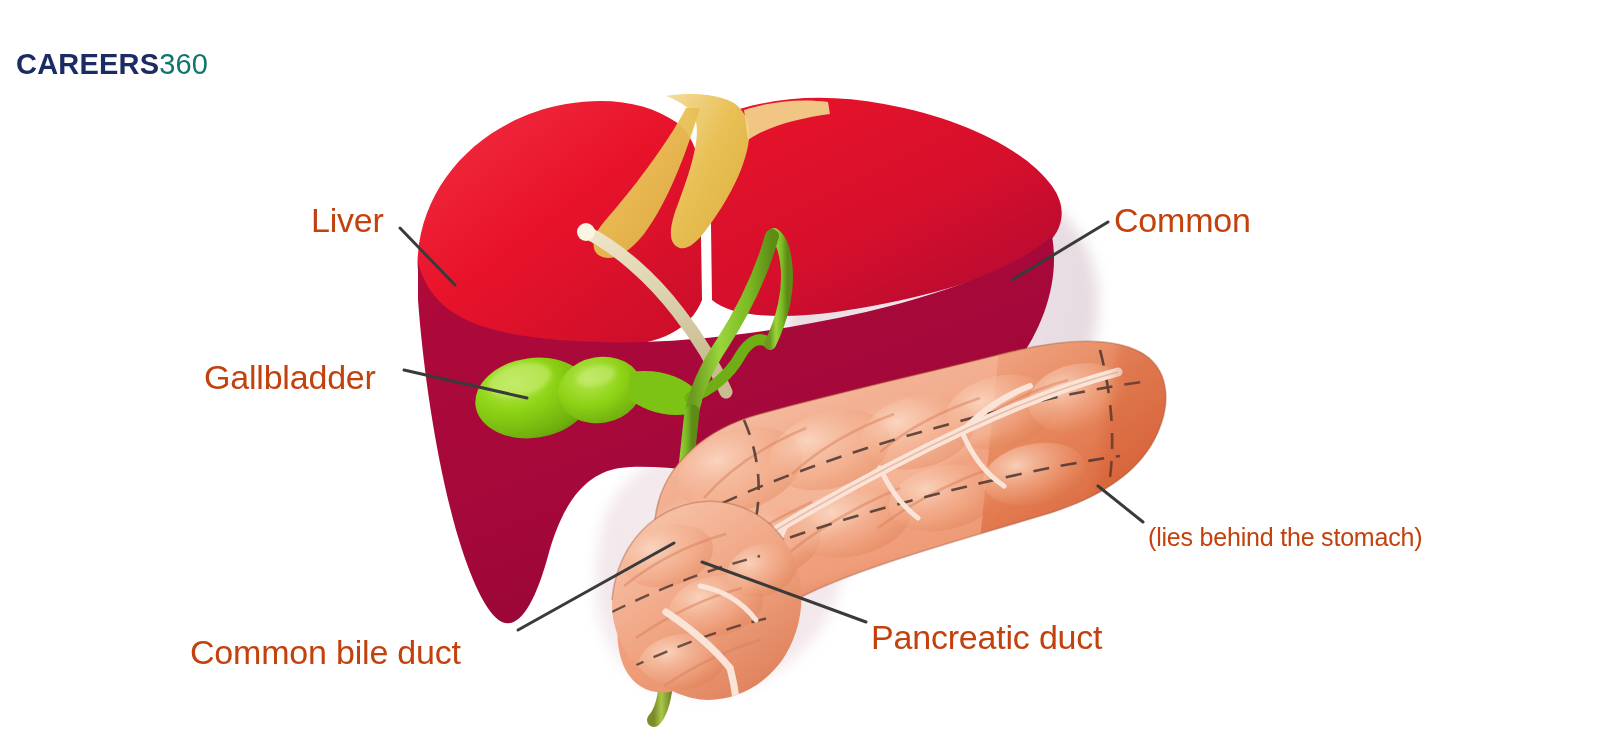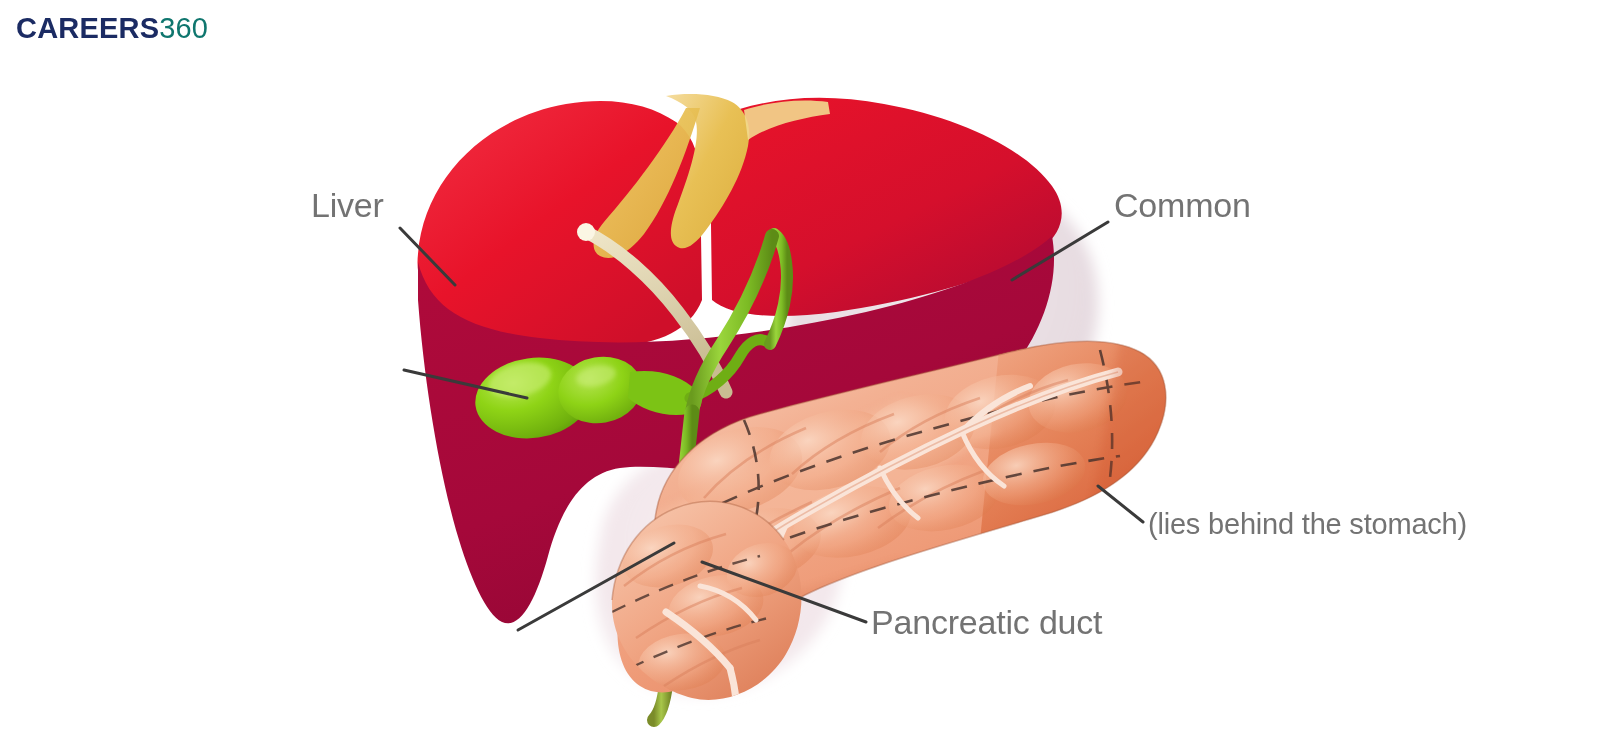--- a/index.html
+++ b/index.html
@@ -32,20 +32,21 @@
     display: flex;
     align-items: baseline;
     letter-spacing: -0.5px;
     user-select: none;
   }
   .logo-careers {
     font-size: 29px;
     font-weight: bold;
     color: #1b2b63;
     letter-spacing: 0.2px;
+    margin-top: 36px;
   }
   .logo-360 {
     font-size: 29px;
     font-weight: normal;
     color: #0f766e;
     letter-spacing: 0.2px;
   }
 
   
   .figure {
@@ -53,33 +54,34 @@
     left: 0;
     top: 0;
     width: 1600px;
     height: 738px;
   }
   .figure svg { display: block; }
 
   
   .label {
     position: absolute;
-    color: #737373;
+    color: #c2410c;
     font-family: "Liberation Sans", sans-serif;
     font-weight: normal;
     white-space: nowrap;
     user-select: none;
     line-height: 1.02;
+    margin-top: 15px;
   }
   .label-main {
     font-size: 34px;
     letter-spacing: -0.2px;
   }
   .label-sub {
-    font-size: 29px;
+    font-size: 25px;
     letter-spacing: -0.2px;
     margin-top: 2px;
   }
 
   .lbl-liver           { left: 311px;  top: 188px; }
   .lbl-gallbladder     { left: 204px;  top: 345px; }
   .lbl-stomach         { left: 1114px; top: 188px; }
   .lbl-pancreas        { left: 1148px; top: 508px; }
   .lbl-commonbileduct  { left: 190px;  top: 620px; }
   .lbl-pancreaticduct  { left: 871px;  top: 605px; }
@@ -438,23 +440,25 @@
         <line x1="1108" y1="222" x2="1012" y2="280"></line>
         <line x1="1143" y1="522" x2="1098" y2="486"></line>
         <line x1="518" y1="630" x2="674" y2="543"></line>
         <line x1="866" y1="622" x2="702" y2="562"></line>
       </g>
     </svg>
   </div>
 
   <div class="label label-main lbl-liver">Liver</div>
 
+  <div class="label label-main lbl-gallbladder">Gallbladder</div>
 
   <div class="label label-main lbl-stomach">Common</div>
 
   <div class="label lbl-pancreas">
     <div class="label-sub">(lies behind the stomach)</div>
   </div>
 
+  <div class="label label-main lbl-commonbileduct">Common bile duct</div>
 
   <div class="label label-main lbl-pancreaticduct">Pancreatic duct</div>
 
 </div>
 
 </body></html>

